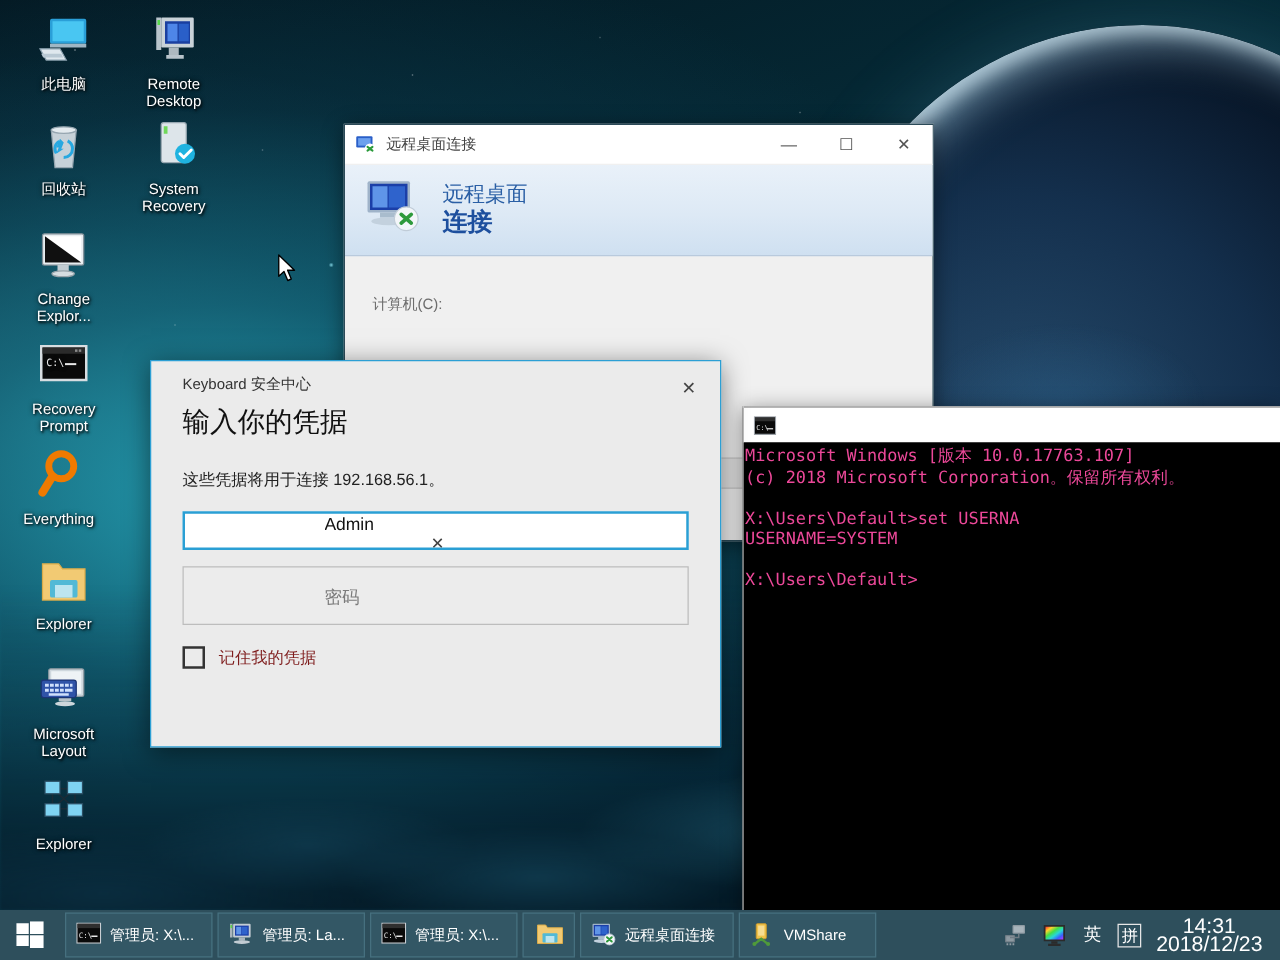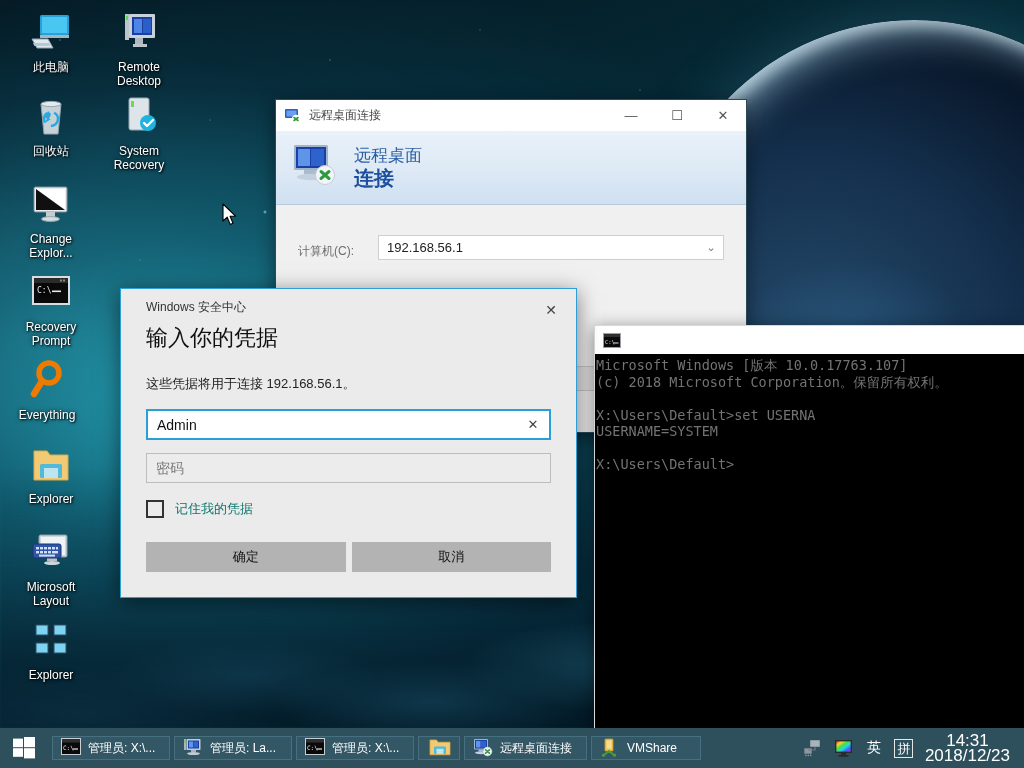--- a/index.html
+++ b/index.html
@@ -134,21 +134,21 @@
     height: 73px;
     background: linear-gradient(to bottom,#e9f1f9 0%, #dde9f5 55%, #cfe0f1 100%);
     border-bottom: 1px solid #b9cadd;
     display: flex; align-items: center; padding-left: 14px;
   }
   #rdp-banner .btext { margin-left: 12px; }
   #rdp-banner .line1 { font-size: 17px; color: #2a5fa5; line-height: 21px; }
   #rdp-banner .line2 { font-size: 20px; color: #1d4f9e; font-weight: bold; line-height: 25px; }
 
   #rdp-body { padding: 30px 22px 0 22px; }
-  .formrow { display: flex; align-items: flex-end; }
+  .formrow { display: flex; align-items: flex-start; }
   .formrow label { font-size: 12px; color: #6d6d6d; width: 80px; }
   .combo {
     flex: 1; height: 25px;
     border: 1px solid #cfcfcf;
     background: #fff;
     display: flex; align-items: center;
     padding-left: 8px;
     font-size: 13px; color: #222;
   }
   .combo .caret {
@@ -191,43 +191,44 @@
     font-size: 13px; color: #222;
     padding: 22px 25px 0 25px;
   }
   .txtfield {
     margin: 16px 25px 0 25px;
     height: 31px;
     background: #fff;
     border: 2px solid #2a9fd4;
     display: flex; align-items: center;
     padding: 0 6px 0 9px;
+    flex-direction: column;
   }
   .txtfield input {
     border: none; outline: none; background: transparent;
     font-size: 14px; color: #111; flex: 1;
     font-family: "Liberation Sans", sans-serif;
   }
   .txtfield .clearx {
     width: 20px; text-align: center;
     font-size: 13px; color: #444;
   }
   .txtfield.pw {
     background: #ececec;
     border: 1px solid #bdbdbd;
     margin-top: 13px;
-    height: 30px;
+    height: 47px;
     justify-content: flex-end;
   }
   .txtfield.pw input { color: #111; }
   .txtfield.pw input::placeholder { color: #7b7b7b; }
   #cred-remember {
     display: flex; align-items: center;
     margin: 17px 25px 0 25px;
-    font-size: 13px; color: #0f766e;
+    font-size: 13px; color: #7f1d1d;
   }
   #cred-remember .cbox {
     width: 18px; height: 18px;
     border: 2px solid #333; background: #ebebeb;
     margin-right: 11px;
   }
   #cred-buttons {
     display: flex; gap: 6px;
     margin: 24px 25px 0 25px;
   }
@@ -249,21 +250,21 @@
     border-left: 1px solid #d9d9d9;
   }
   #cmd-title {
     height: 28px; background: #fff;
     display: flex; align-items: center;
     padding-left: 8px;
   }
   #cmd-title .ttl { font-size: 12px; color: #444; margin-left: 7px; }
   #cmd-screen {
     background: #000;
-    color: #737373;
+    color: #ec4899;
     font-family: "DejaVu Sans Mono", "Liberation Mono", monospace;
     font-size: 13.5px;
     line-height: 16.5px;
     padding: 3px 0 0 1px;
     white-space: pre;
     height: 387px;
     overflow: hidden;
   }
 
   
@@ -272,21 +273,21 @@
     left: 0; bottom: 0;
     width: 1024px; height: 40px;
     background: #2e4f5c;
     display: flex; align-items: center;
   }
   #start-button {
     width: 48px; height: 40px;
     display: flex; align-items: center; justify-content: center;
   }
   .tbitem {
-    height: 24px;
+    height: 36px;
     margin-left: 4px;
     padding: 0 10px 0 8px;
     display: flex; align-items: center;
     border: 1px solid #46707f;
     background: #335765;
     color: #fff; font-size: 12px;
     max-width: 126px;
     overflow: hidden; white-space: nowrap;
   }
   .tbitem.active { background: #4c7385; border-color: #7ea2b0; }
@@ -500,24 +501,20 @@
       </span>
       <div class="btext">
         <div class="line1">远程桌面</div>
         <div class="line2">连接</div>
       </div>
     </div>
 
     <div id="rdp-body">
       <div class="formrow">
         <label>计算机(C):</label>
-        <div class="combo">
-          <span>192.168.56.1</span>
-          <span class="caret">⌄</span>
-        </div>
       </div>
     </div>
 
     <div id="rdp-connect-btn">连接</div>
   </div>
 
   <div class="win" id="cmd-window">
     <div id="cmd-title">
       <span>
         <svg width="18" height="15" viewBox="0 0 18 15" style="display:block">
@@ -532,44 +529,40 @@
 (c) 2018 Microsoft Corporation。保留所有权利。
 
 X:\Users\Default&gt;set USERNA
 USERNAME=SYSTEM
 
 X:\Users\Default&gt;</div>
   </div>
 
   <div class="win" id="cred-dialog">
     <div id="cred-head">
-      <span class="apptitle">Windows 安全中心</span>
+      <span class="apptitle">Keyboard 安全中心</span>
       <div id="cred-close">✕</div>
     </div>
     <h1 id="cred-h1">输入你的凭据</h1>
     <div id="cred-sub">这些凭据将用于连接 192.168.56.1。</div>
 
     <div class="txtfield">
       <input type="text" value="Admin" style="">
       <span class="clearx">✕</span>
     </div>
 
     <div class="txtfield pw">
       <input type="password" placeholder="密码" style="">
     </div>
 
     <div id="cred-remember">
       <span class="cbox"></span>
       <span>记住我的凭据</span>
     </div>
 
-    <div id="cred-buttons">
-      <button class="dlgbtn">确定</button>
-      <button class="dlgbtn">取消</button>
-    </div>
   </div>
 
   <div id="cursor">
     <svg width="17" height="24" viewBox="0 0 17 24">
       <path d="M1 1 L1 18 L5.2 14.2 L8.2 21.4 L11 20.2 L8.1 13.2 L13.6 13.2 Z" fill="#ffffff" stroke="#000000" stroke-width="1.1" stroke-linejoin="round"></path>
     </svg>
   </div>
 
   <div id="taskbar">
 

